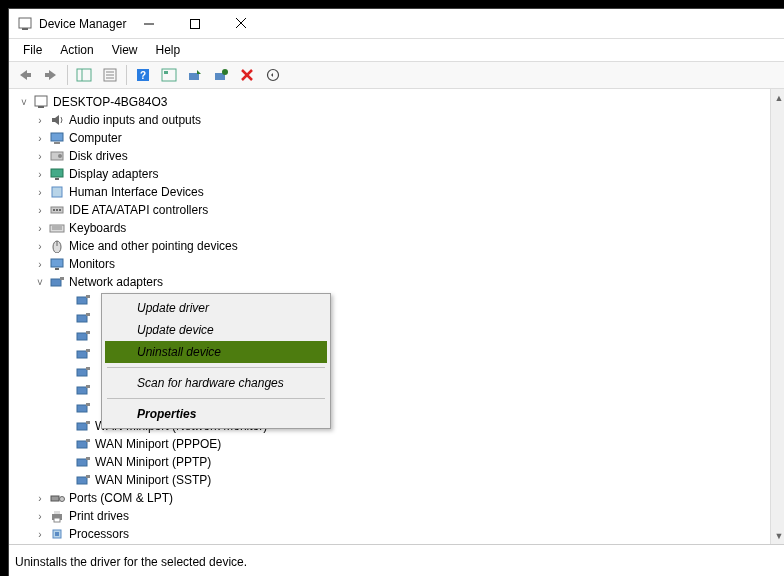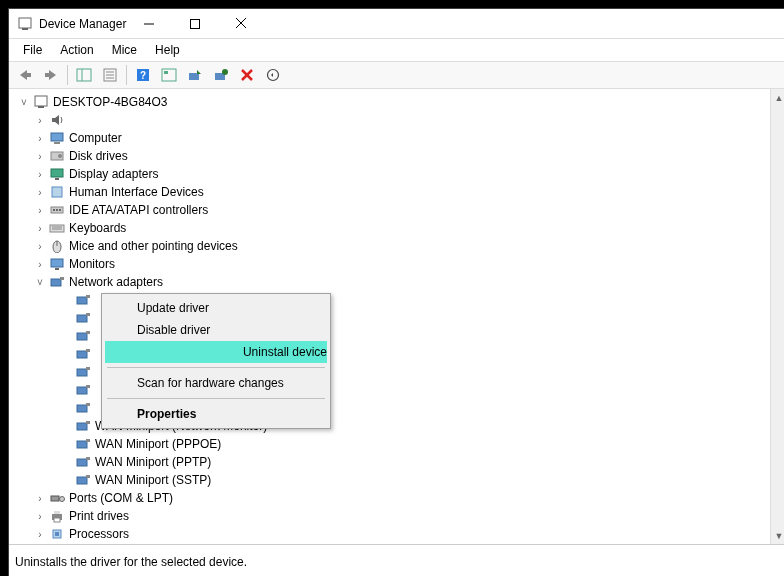--- a/index.html
+++ b/index.html
@@ -15,23 +15,23 @@
     .tool-btn { width: 24px; height: 24px; display: flex; align-items: center; justify-content: center; }
     .tool-sep { width: 1px; height: 20px; background: #ccc; margin: 0 2px; }
     .tree-area { flex: 1; overflow: auto; position: relative; background: #fff; padding: 4px 0; }
     .tree-row { display: flex; align-items: center; height: 18px; white-space: nowrap; padding-right: 8px;}
     .chev { width: 14px; display: inline-flex; justify-content: center; color: #666; font-size: 10px; cursor: default;}
     .node-icon { width: 16px; height: 16px; margin: 0 4px 0 2px; display: inline-flex; align-items: center; justify-content: center; }
     .indent-0 { padding-left: 8px; }
     .indent-1 { padding-left: 24px; }
     .indent-3 { padding-left: 64px; }
     .statusbar { height: 35px; border-top: 1px solid #ccc; display: flex; align-items: center; padding: 0 6px; font-size: 12px; }
-    .context-menu { position: absolute; background: #f0f0f0; border: 1px solid #a0a0a0; box-shadow: 2px 2px 4px rgba(0,0,0,.25); width: 230px; padding: 3px; z-index: 50;}
+    .context-menu { position: absolute; background: #f0f0f0; border: 1px solid #a0a0a0; box-shadow: 2px 2px 4px rgba(0,0,0,.25); width: 230px; padding: 3px; z-index: 50; font-style: italic;}
     .ctx-item { height: 22px; display: flex; align-items: center; padding-left: 32px; }
-    .ctx-item.highlighted { background: #5eead4; justify-content: flex-end; }
+    .ctx-item.highlighted { background: #4d7c0f; }
     .ctx-item.bold { font-weight: bold; text-align: center; }
     .ctx-sep { height: 1px; background: #c0c0c0; margin: 4px 2px; }
     .redbox { border: 2px solid #dd1818; border-radius: 3px; position: absolute; pointer-events: none; }
     .vscroll { position:absolute; right:0; top:0; bottom:0; width:17px; background:#f0f0f0; border-left:1px solid #ddd;}
     .vscroll .sarrow{height:17px;display:flex;align-items:center;justify-content:center;color:#666;font-size:9px;}
     svg { display:block;}
   </style>
 </head>
 <body>
 
@@ -60,21 +60,21 @@
             <line x1="0" y1="0" x2="10" y2="10" stroke="#000"></line>
             <line x1="10" y1="0" x2="0" y2="10" stroke="#000"></line>
           </svg>
         </div>
     </div>
   </div>
 
   <div class="menubar">
     <span class="menu-item">File</span>
     <span class="menu-item">Action</span>
-    <span class="menu-item">Mice</span>
+    <span class="menu-item">View</span>
     <span class="menu-item">Help</span>
   </div>
 
   <div class="toolbar">
     <div class="tool-btn">
         <svg width="16" height="14">
           <path d="M10 2 L3 7 L10 12 Z" fill="#888"></path>
           <rect x="10" y="5" width="4" height="4" fill="#888"></rect>
         </svg>
       </div>
@@ -150,20 +150,21 @@
         <span>DESKTOP-4BG84O3</span>
       </div>
       <div class="tree-row indent-1">
         <span class="chev">›</span>
         <span class="node-icon">
           <svg width="16" height="14">
             <path d="M3 5 L6 5 L10 2 L10 12 L6 9 L3 9 Z" fill="#666"></path>
             <path d="M12 4 Q14 7 12 10" fill="none" stroke="#666"></path>
           </svg>
         </span>
+        <span>Audio inputs and outputs</span>
       </div>
       <div class="tree-row indent-1">
         <span class="chev">›</span>
         <span class="node-icon">
           <svg width="16" height="14">
             <rect x="2" y="2" width="12" height="8" fill="#6ca0d8" stroke="#3a6a9a"></rect>
             <rect x="5" y="11" width="6" height="2" fill="#888"></rect>
           </svg>
         </span>
         <span>Computer</span>
@@ -393,21 +394,21 @@
     <div class="vscroll">
       <div class="sarrow">▲</div>
       <div style="flex:1"></div>
       <div class="sarrow" style="position:absolute;bottom:0;width:100%;">▼</div>
     </div>
   <div class="context-menu" style="left: 92px; top: 204px;">
         <div class="ctx-item">
           <span>Update driver</span>
         </div>
         <div class="ctx-item">
-          <span>Disable driver</span>
+          <span>Update device</span>
         </div>
         <div class="ctx-item highlighted">
           <span>Uninstall device</span>
         </div>
         <div class="ctx-sep"></div>
         <div class="ctx-item">
           <span>Scan for hardware changes</span>
         </div>
         <div class="ctx-sep"></div>
         <div class="ctx-item bold">

